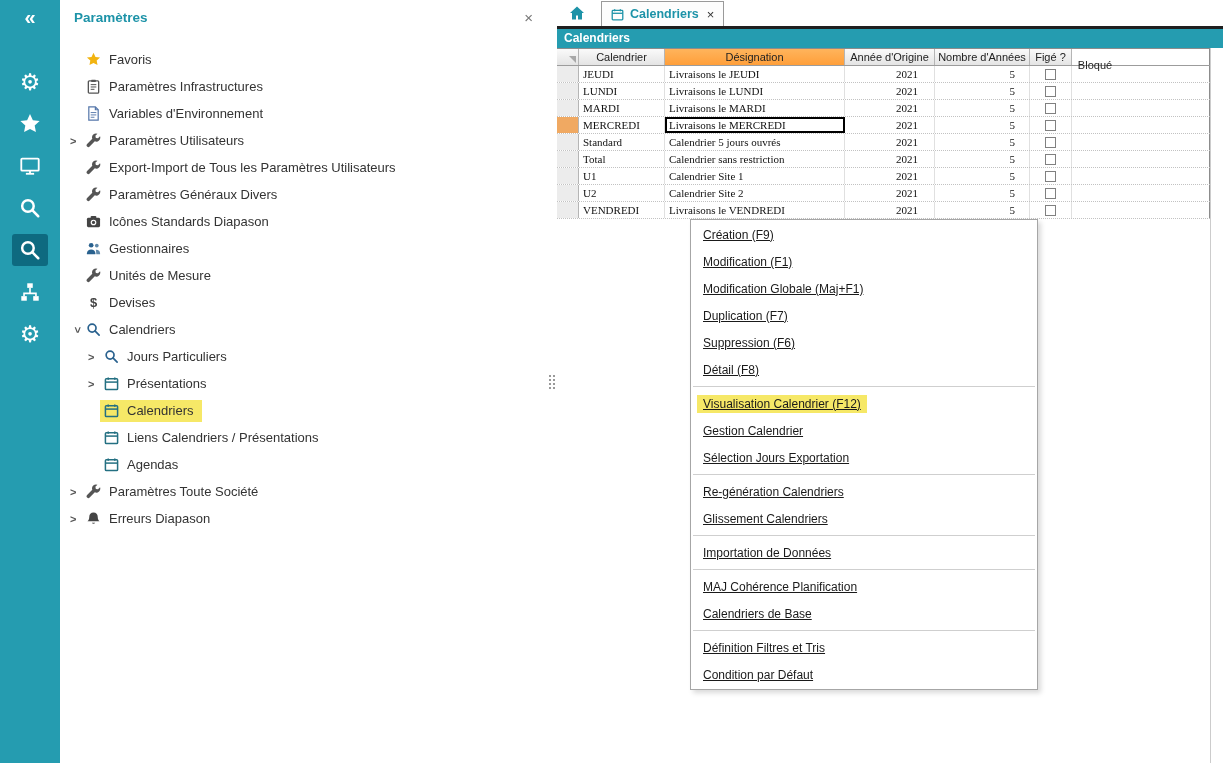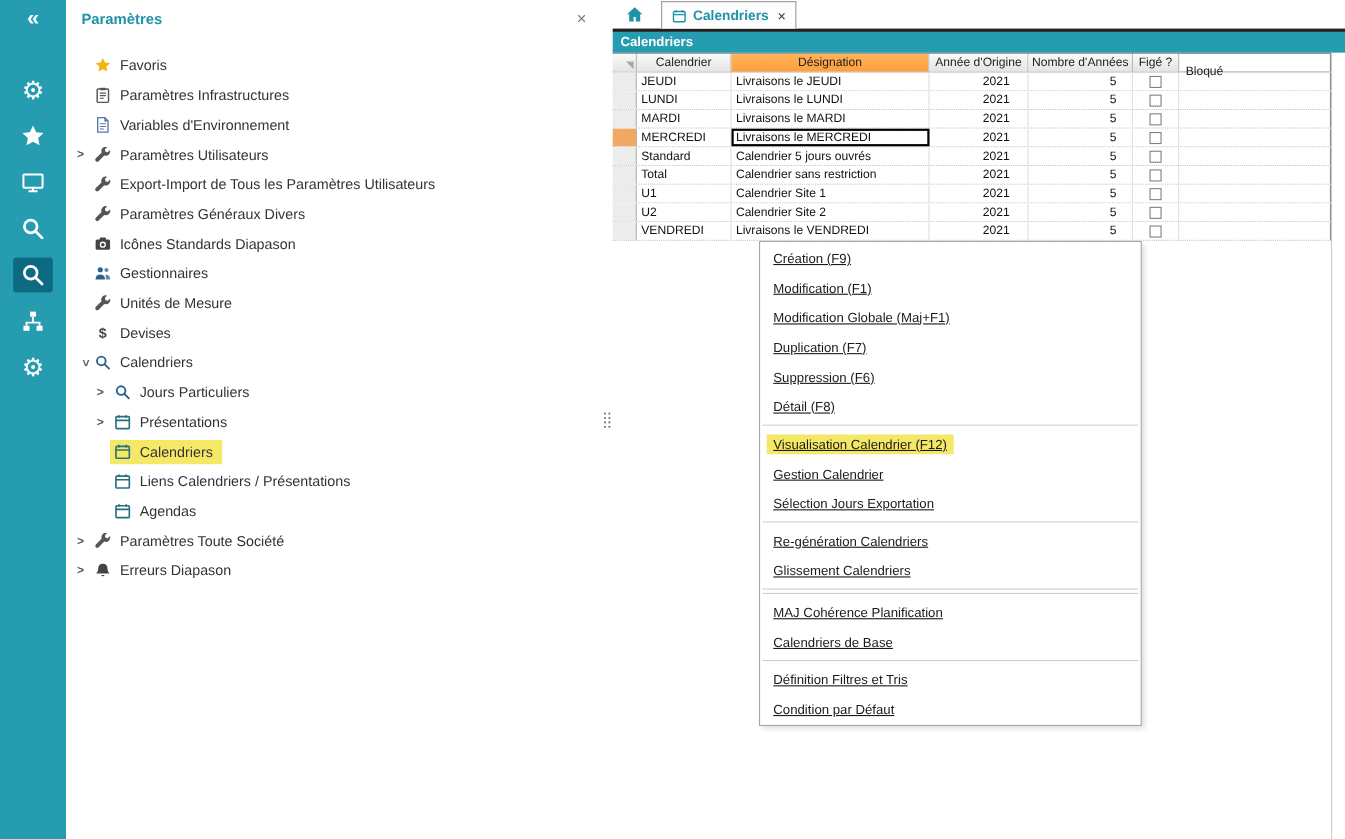--- a/index.html
+++ b/index.html
@@ -61,21 +61,21 @@
   .g-head{display:flex;height:18px;border-top:1px solid #8c8c8c;border-bottom:1px solid #9c9c9c;}
   .g-hcell{background:linear-gradient(#fafafa,#e4e4e4);border-right:1px solid #b5b5b5;
     font-size:11px;color:#222;display:flex;align-items:center;justify-content:center;cursor:pointer;}
   .g-hcell.des{background:linear-gradient(#ffb45c,#ff9f3a);}
   .g-hcell.hsel{position:relative;cursor:default;}
   .g-hcell.hsel::after{content:"";position:absolute;right:2px;bottom:2px;width:0;height:0;
     border-left:7px solid transparent;border-top:7px solid #a8a8a8;}
   .w-sel{width:22px;} .w-cal{width:86px;} .w-des{width:180px;} .w-an{width:90px;}
   .w-nb{width:95px;} .w-fg{width:42px;} .w-bl{width:47px;margin-top:16px;}
   .g-fill{flex:1;border-right:1px solid #8c8c8c;}
-  .g-row{display:flex;height:17px;border-bottom:1px dotted #c2c2c2;font-size:11px;color:#111;background:#fff;}
+  .g-row{display:flex;height:17px;border-bottom:1px dotted #c2c2c2;font-size:11px;color:#111;background:#fff;font-family:Liberation Serif, serif;}
   .g-cell{border-right:1px solid #e0e0e0;display:flex;align-items:center;padding:0 4px;
     overflow:hidden;white-space:nowrap;cursor:default;}
   .g-cell.rowsel{background:#ececec;border-right:1px solid #b5b5b5;padding:0;}
   .g-row.current .g-cell.rowsel{background:#f0a962;}
   .num{justify-content:flex-end;padding-right:16px;}
   .num2{justify-content:flex-end;padding-right:14px;}
   .chk{justify-content:center;}
   .cb{width:11px;height:11px;border:1px solid #808080;background:#fff;}
   .g-cell.selected-cell{outline:2px solid #000;outline-offset:-2px;}
   .right-strip{position:absolute;left:1210px;top:48px;width:13px;height:715px;background:#fff;border-left:1px solid #ccc;}
@@ -594,20 +594,23 @@
       <span class="lbl">Sélection Jours Exportation</span>
     </div>
   <div class="cm-sep"></div>
   <div class="cm-item">
       <span class="lbl">Re-génération Calendriers</span>
     </div>
   <div class="cm-item">
       <span class="lbl">Glissement Calendriers</span>
     </div>
   <div class="cm-sep"></div>
+  <div class="cm-item">
+      <span class="lbl">Importation de Données</span>
+    </div>
   <div class="cm-sep"></div>
   <div class="cm-item">
       <span class="lbl">MAJ Cohérence Planification</span>
     </div>
   <div class="cm-item">
       <span class="lbl">Calendriers de Base</span>
     </div>
   <div class="cm-sep"></div>
   <div class="cm-item">
       <span class="lbl">Définition Filtres et Tris</span>

